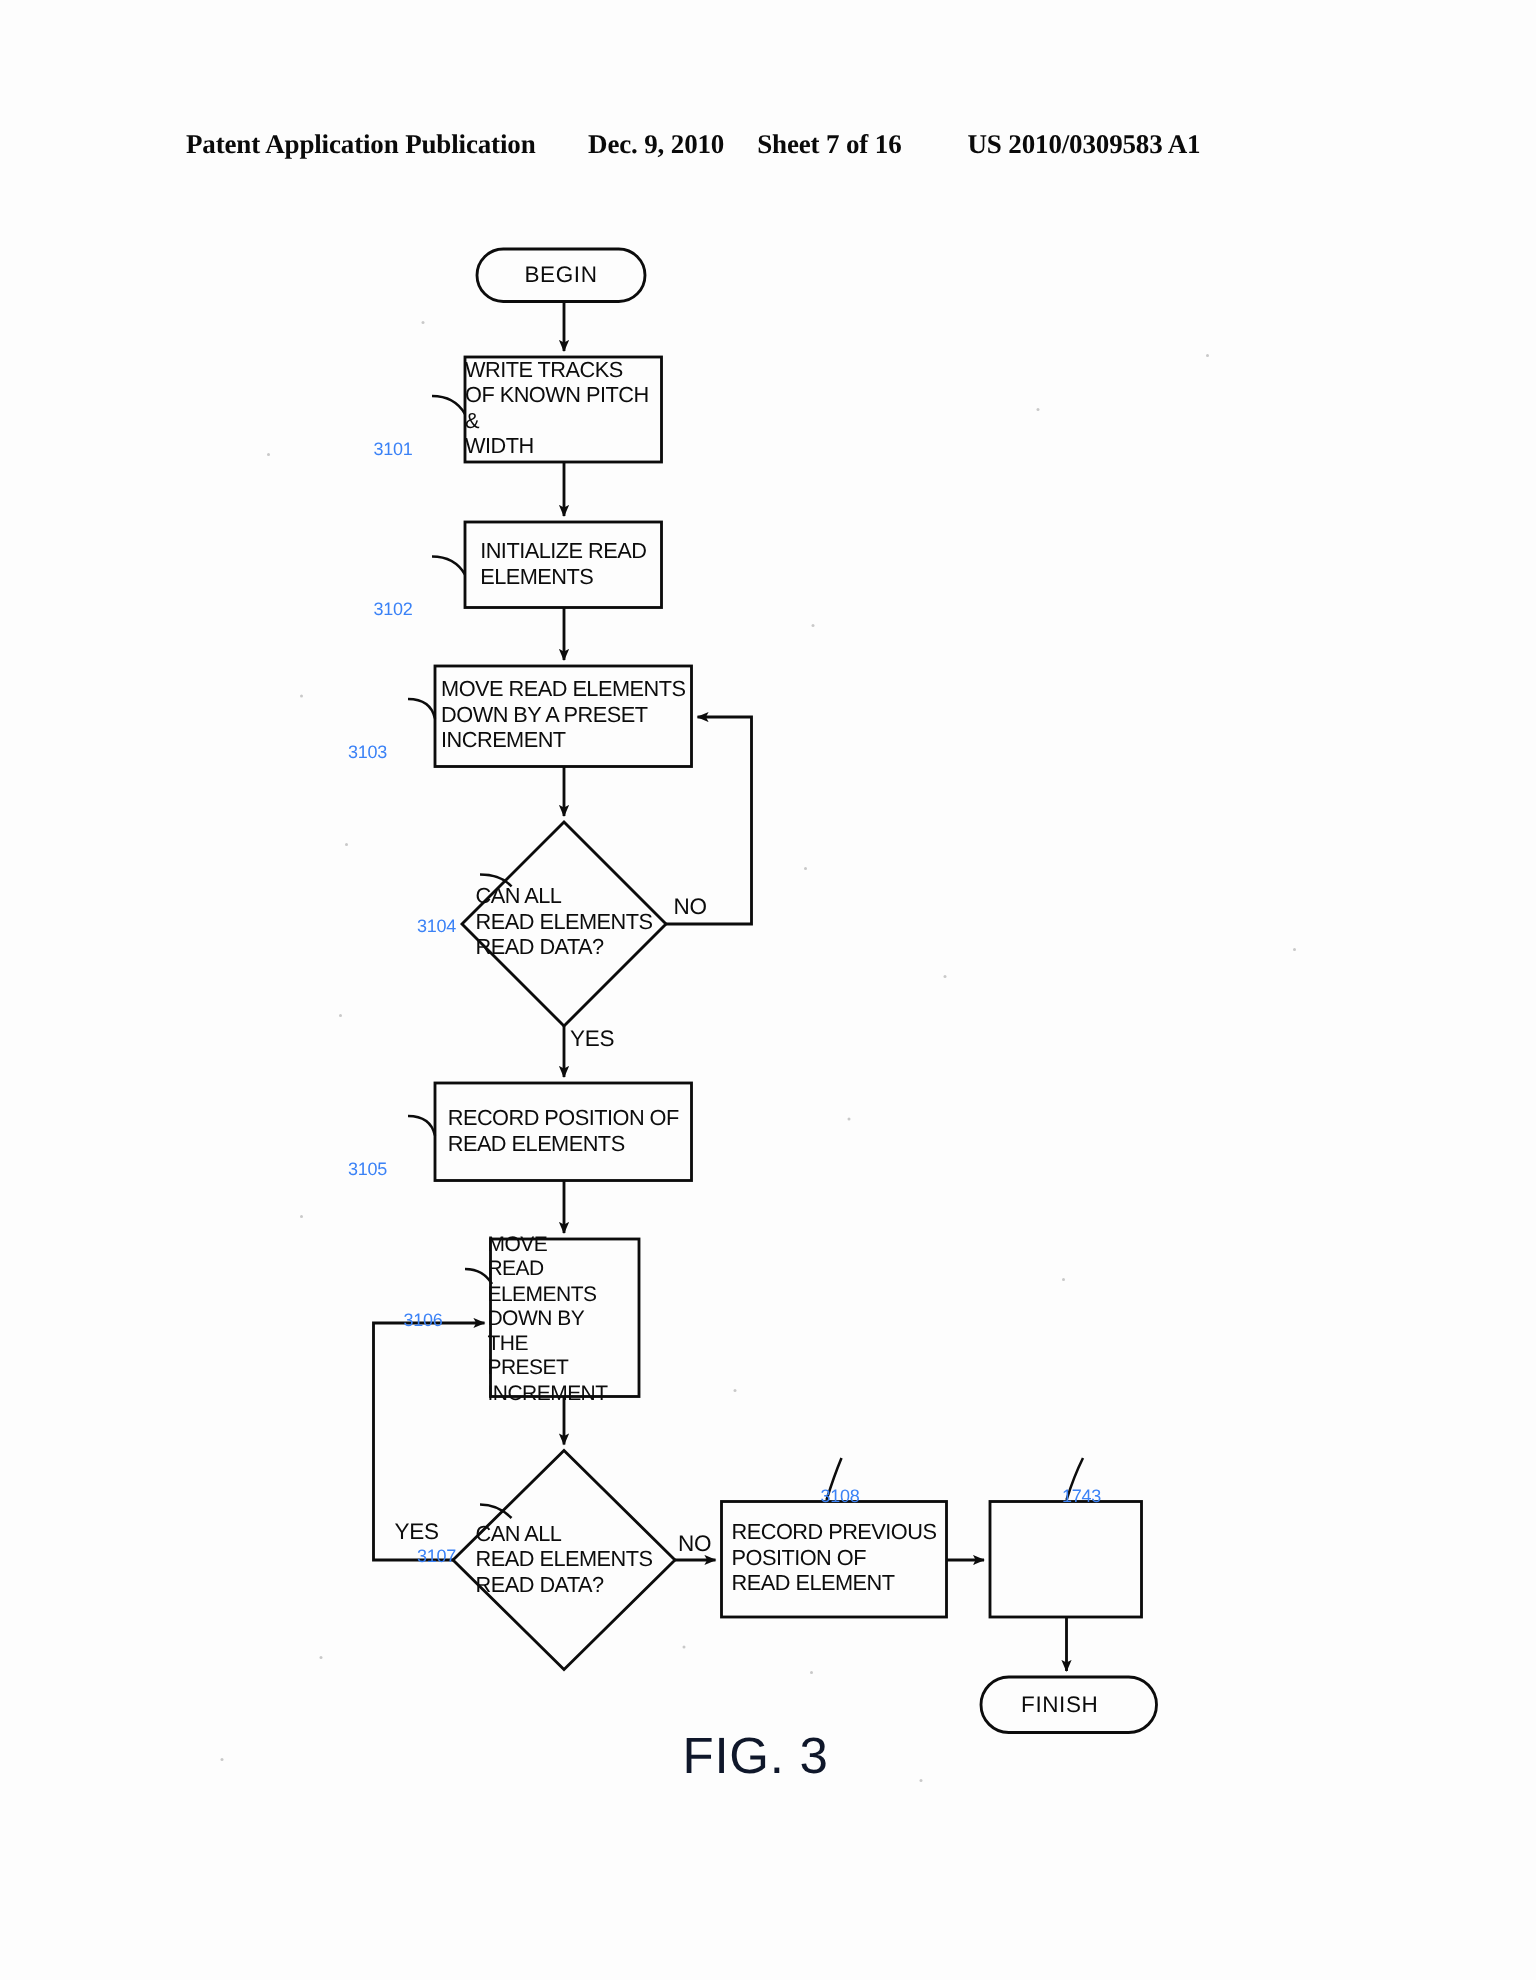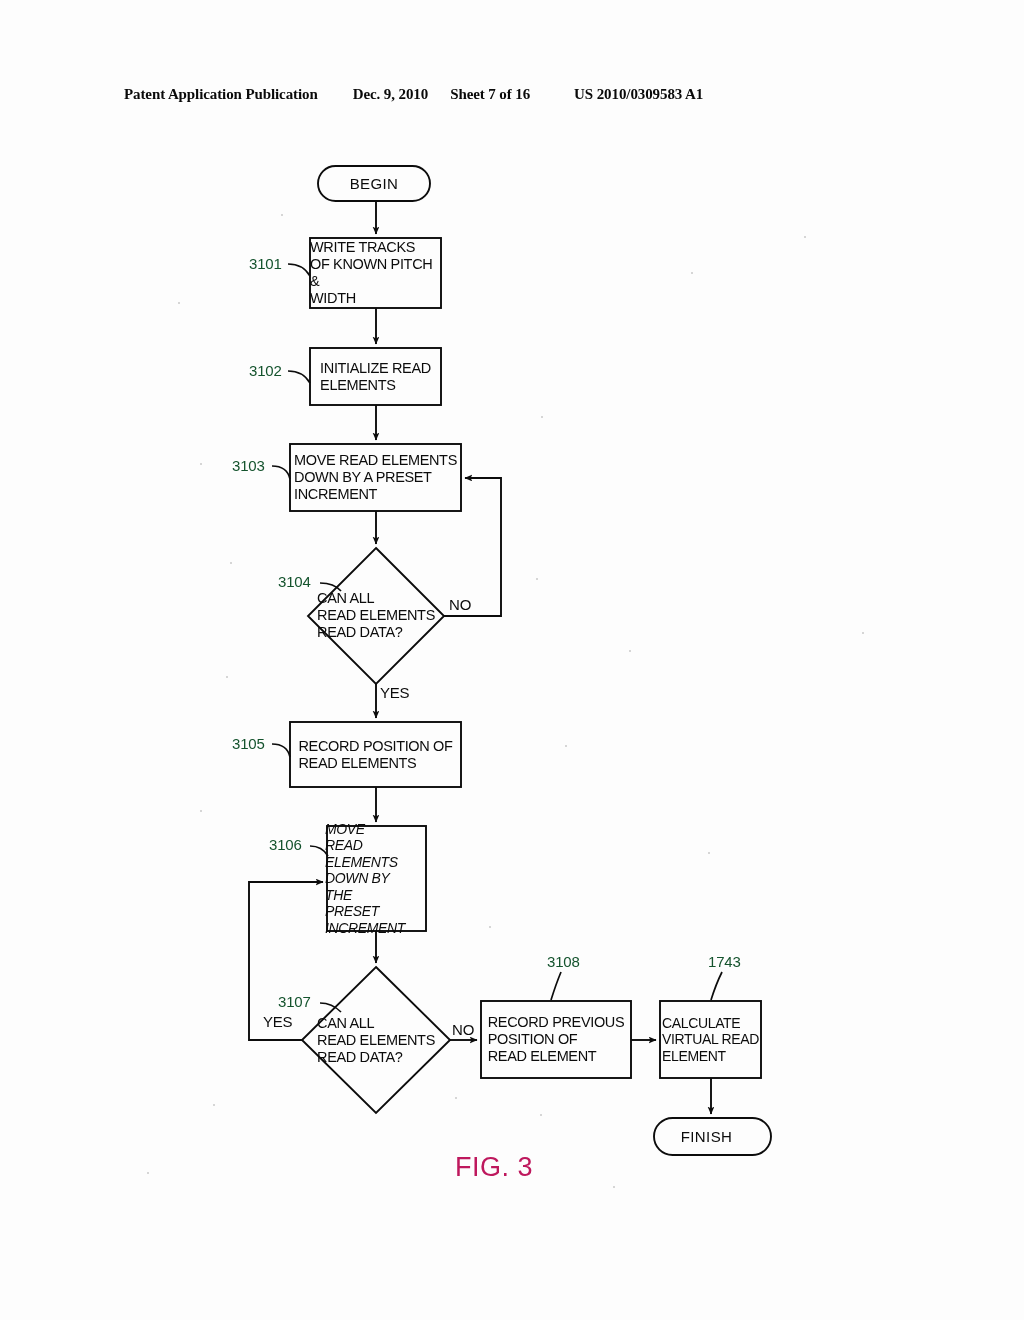--- a/index.html
+++ b/index.html
@@ -20,21 +20,21 @@
   #pat-header {
     position: absolute;
     left: 124px;
     top: 86px;
     width: 776px;
     height: 26px;
     display: flex;
     align-items: baseline;
     font-family: "Liberation Serif", serif;
     font-weight: bold;
-    font-size: 15px;
+    font-size: 18px;
     color: #0a0a0a;
     letter-spacing: -0.1px;
     white-space: nowrap;
   }
   #pat-header .h-pub   { flex: 0 0 auto; }
   #pat-header .h-date  { flex: 0 0 auto; margin-left: 35px; }
   #pat-header .h-sheet { flex: 0 0 auto; margin-left: 22px; }
   #pat-header .h-num   { flex: 0 0 auto; margin-left: 44px; }
 
   
@@ -61,44 +61,45 @@
     white-space: pre-line;
     pointer-events: none;
   }
   .node-text.sm { font-size: 14px; line-height: 16.5px; }
   .pill-text {
     font-size: 15px;
     letter-spacing: 0.4px;
   }
   .ref-label {
     position: absolute;
-    color: #14532d;
+    color: #3b82f6;
+    font-family: "Liberation Sans", sans-serif;
+    font-size: 12px;
+    letter-spacing: -0.2px;
+    white-space: nowrap;
+    pointer-events: none;
+    margin-top: 37px;
+  }
+  .edge-label {
+    position: absolute;
+    color: #0c0c0c;
     font-family: "Liberation Sans", sans-serif;
     font-size: 15px;
     letter-spacing: -0.2px;
     white-space: nowrap;
     pointer-events: none;
   }
-  .edge-label {
-    position: absolute;
-    color: #0c0c0c;
-    font-family: "Liberation Sans", sans-serif;
-    font-size: 15px;
-    letter-spacing: -0.2px;
-    white-space: nowrap;
-    pointer-events: none;
-  }
   #fig-caption {
     position: absolute;
     left: 455px;
     top: 1152px;
     font-family: "Liberation Sans", sans-serif;
-    font-size: 27px;
+    font-size: 34px;
     letter-spacing: 0.5px;
-    color: #be185d;
+    color: #0f172a;
     white-space: nowrap;
   }
 
   
   .speck {
     position: absolute;
     width: 2px;
     height: 2px;
     background: #c9c9c9;
     border-radius: 50%;
@@ -197,37 +198,34 @@
 DOWN BY A PRESET
 INCREMENT</div>
 
   <div class="node-text" style="left:301px; top:575px; width:150px; height:80px;">CAN ALL
 READ ELEMENTS
 READ DATA?</div>
 
   <div class="node-text" style="left:290px; top:722px; width:171px; height:65px;border-radius:27px;">RECORD POSITION OF
 READ ELEMENTS</div>
 
-  <div class="node-text sm" style="left:327px; top:826px; width:76px; height:105px;font-style:italic;">MOVE READ
+  <div class="node-text sm" style="left:327px; top:826px; width:76px; height:105px;">MOVE READ
 ELEMENTS
 DOWN BY
 THE PRESET
 INCREMENT</div>
 
   <div class="node-text" style="left:301px; top:1000px; width:150px; height:80px;">CAN ALL
 READ ELEMENTS
 READ DATA?</div>
 
   <div class="node-text" style="left:481px; top:1001px; width:150px; height:77px;">RECORD PREVIOUS
 POSITION OF
 READ ELEMENT</div>
 
-  <div class="node-text sm" style="left:660px; top:1001px; width:101px; height:77px;">CALCULATE
-VIRTUAL READ
-ELEMENT</div>
 
   <div class="node-text pill-text" style="left:654px; top:1118px; width:105px; height:37px;">FINISH</div>
 
   <div class="ref-label" style="left:249px; top:255px;">3101</div>
   <div class="ref-label" style="left:249px; top:362px;">3102</div>
   <div class="ref-label" style="left:232px; top:457px;">3103</div>
   <div class="ref-label" style="left:278px; top:573px;">3104</div>
   <div class="ref-label" style="left:232px; top:735px;">3105</div>
   <div class="ref-label" style="left:269px; top:836px;">3106</div>
   <div class="ref-label" style="left:278px; top:993px;">3107</div>

